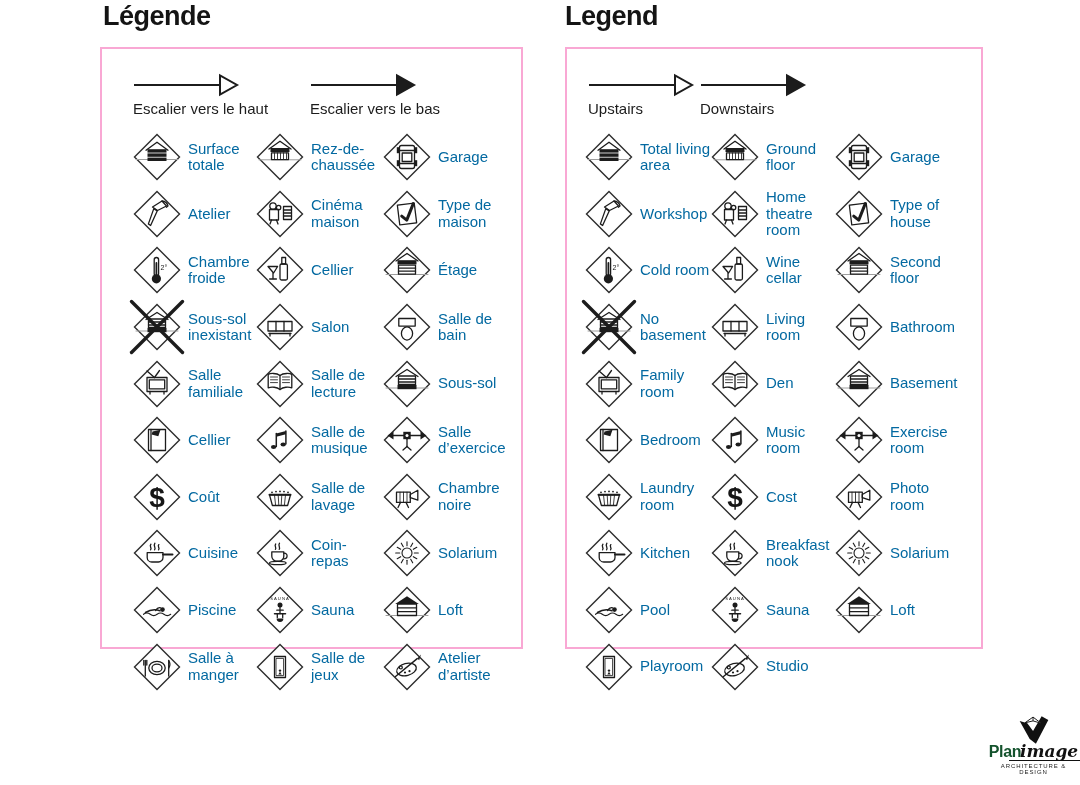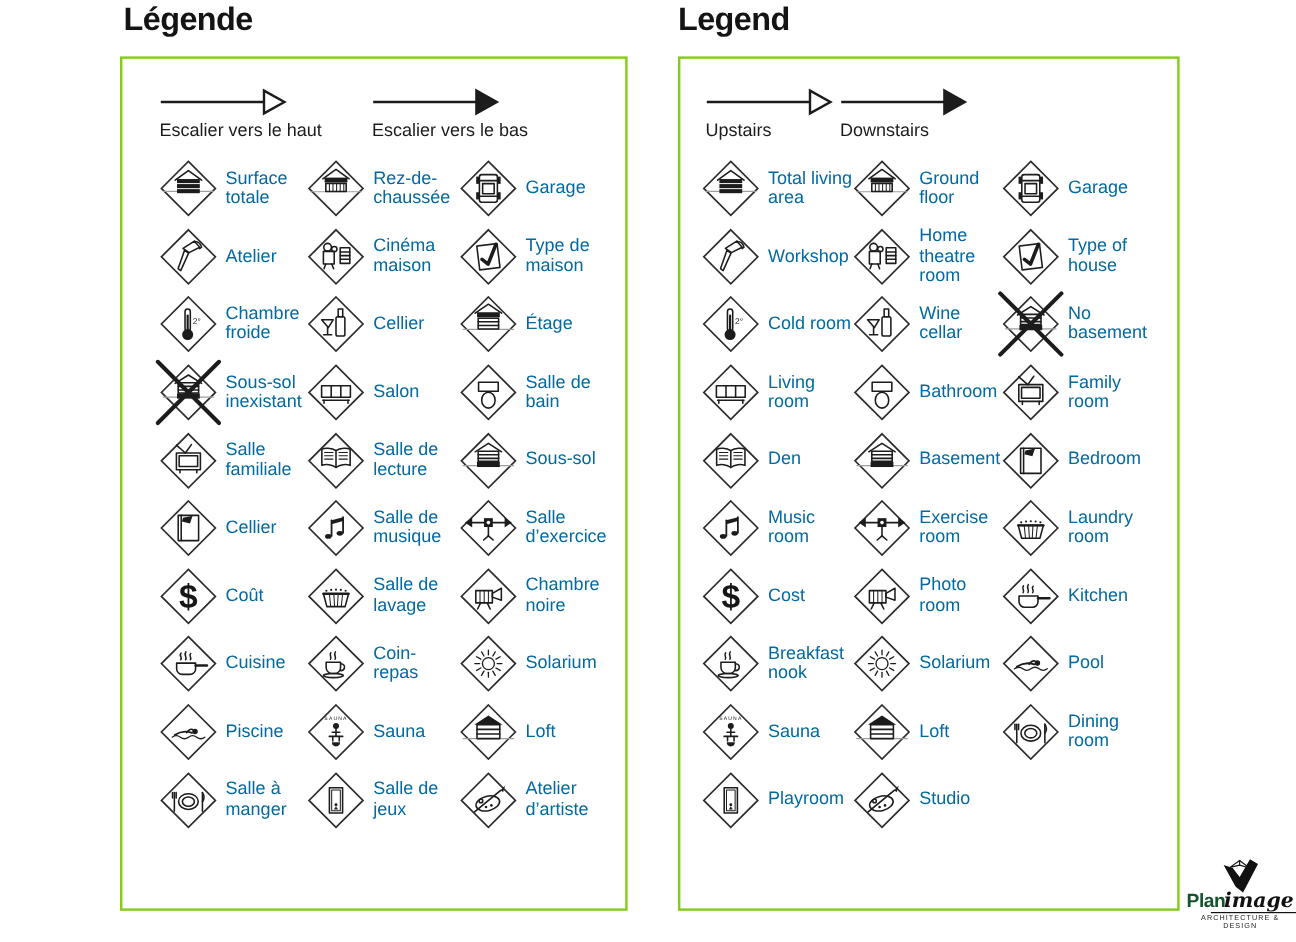--- a/index.html
+++ b/index.html
@@ -1,21 +1,21 @@
 <!DOCTYPE html>
 <html><head>
 <meta charset="utf-8">
 <style>
   html,body{margin:0;padding:0;background:#fff;}
   .page{position:relative;width:1080px;height:785px;background:#fff;overflow:hidden;
         font-family:"Liberation Sans","DejaVu Sans",sans-serif;color:#1c1c1c;padding-left:14px;}
   .title{position:absolute;top:1px;font-size:27px;font-weight:800;letter-spacing:-0.5px;color:#141414;}
   .title-fr{left:103px;}
   .title-en{left:565px;}
-  .panel{position:absolute;top:47px;height:712px;border:2px solid #84cc16;background:#fff;box-sizing:border-box;}
+  .panel{position:absolute;top:47px;height:602px;border:2px solid #f9a8d4;background:#fff;box-sizing:border-box;}
   .panel-fr{left:100px;width:423px;}
   .panel-en{left:565px;width:418px;}
   .arrow-row{display:flex;padding-top:24px;}
   .panel-fr .arrow-row{padding-left:31px;}
   .panel-en .arrow-row{padding-left:21px;}
   .arrow-item{display:flex;flex-direction:column;}
   .panel-fr .arrow-item{width:177px;}
   .panel-en .arrow-item{width:112px;}
   .arrow-item svg{width:106px;height:24px;overflow:visible;}
   .arrow-line{stroke:#1c1c1c;stroke-width:2.2;}
@@ -635,20 +635,27 @@
         </div>
 
         <div class="cell">
           <svg class="diamond" viewBox="0 0 48 48">
             <polygon class="dshape" points="24,1.5 46.5,24 24,46.5 1.5,24"></polygon>
             <use href="#i-wine-cellar"></use>
           </svg>
           <span class="lbl">Wine cellar</span>
         </div>
 
+        <div class="cell">
+          <svg class="diamond" viewBox="0 0 48 48">
+            <polygon class="dshape" points="24,1.5 46.5,24 24,46.5 1.5,24"></polygon>
+            <use href="#i-second-floor"></use>
+          </svg>
+          <span class="lbl">Second floor</span>
+        </div>
 
         <div class="cell">
           <svg class="diamond" viewBox="0 0 48 48">
             <polygon class="dshape" points="24,1.5 46.5,24 24,46.5 1.5,24"></polygon>
             <use href="#i-no-basement"></use>
           </svg>
           <span class="lbl">No basement</span>
         </div>
 
         <div class="cell">
@@ -780,27 +787,20 @@
         </div>
 
         <div class="cell">
           <svg class="diamond" viewBox="0 0 48 48">
             <polygon class="dshape" points="24,1.5 46.5,24 24,46.5 1.5,24"></polygon>
             <use href="#i-loft"></use>
           </svg>
           <span class="lbl">Loft</span>
         </div>
 
-        <div class="cell">
-          <svg class="diamond" viewBox="0 0 48 48">
-            <polygon class="dshape" points="24,1.5 46.5,24 24,46.5 1.5,24"></polygon>
-            <use href="#i-dining-room"></use>
-          </svg>
-          <span class="lbl">Dining room</span>
-        </div>
 
         <div class="cell">
           <svg class="diamond" viewBox="0 0 48 48">
             <polygon class="dshape" points="24,1.5 46.5,24 24,46.5 1.5,24"></polygon>
             <use href="#i-playroom"></use>
           </svg>
           <span class="lbl">Playroom</span>
         </div>
 
         <div class="cell">

